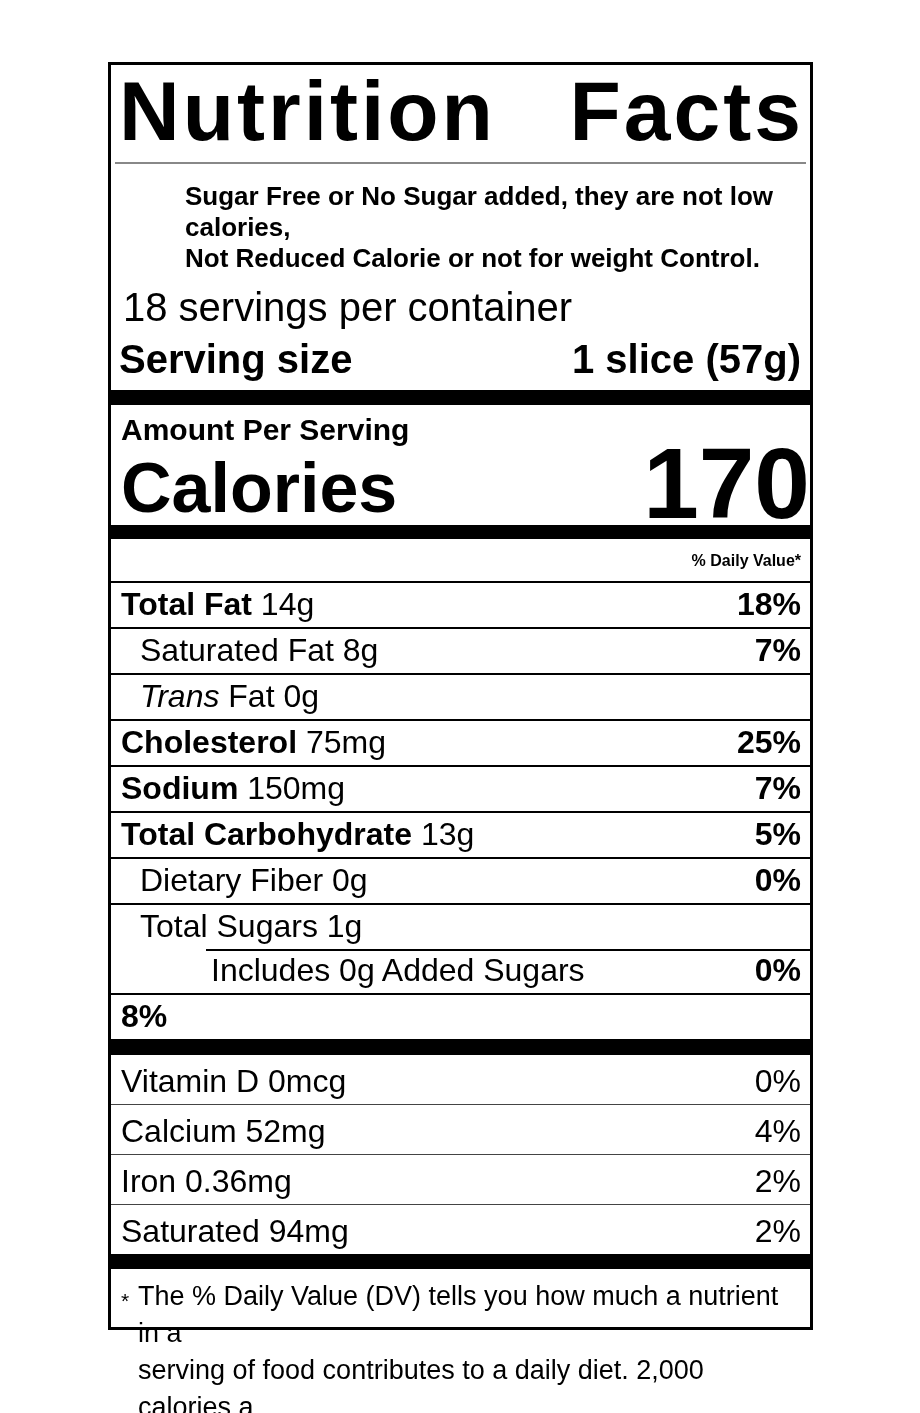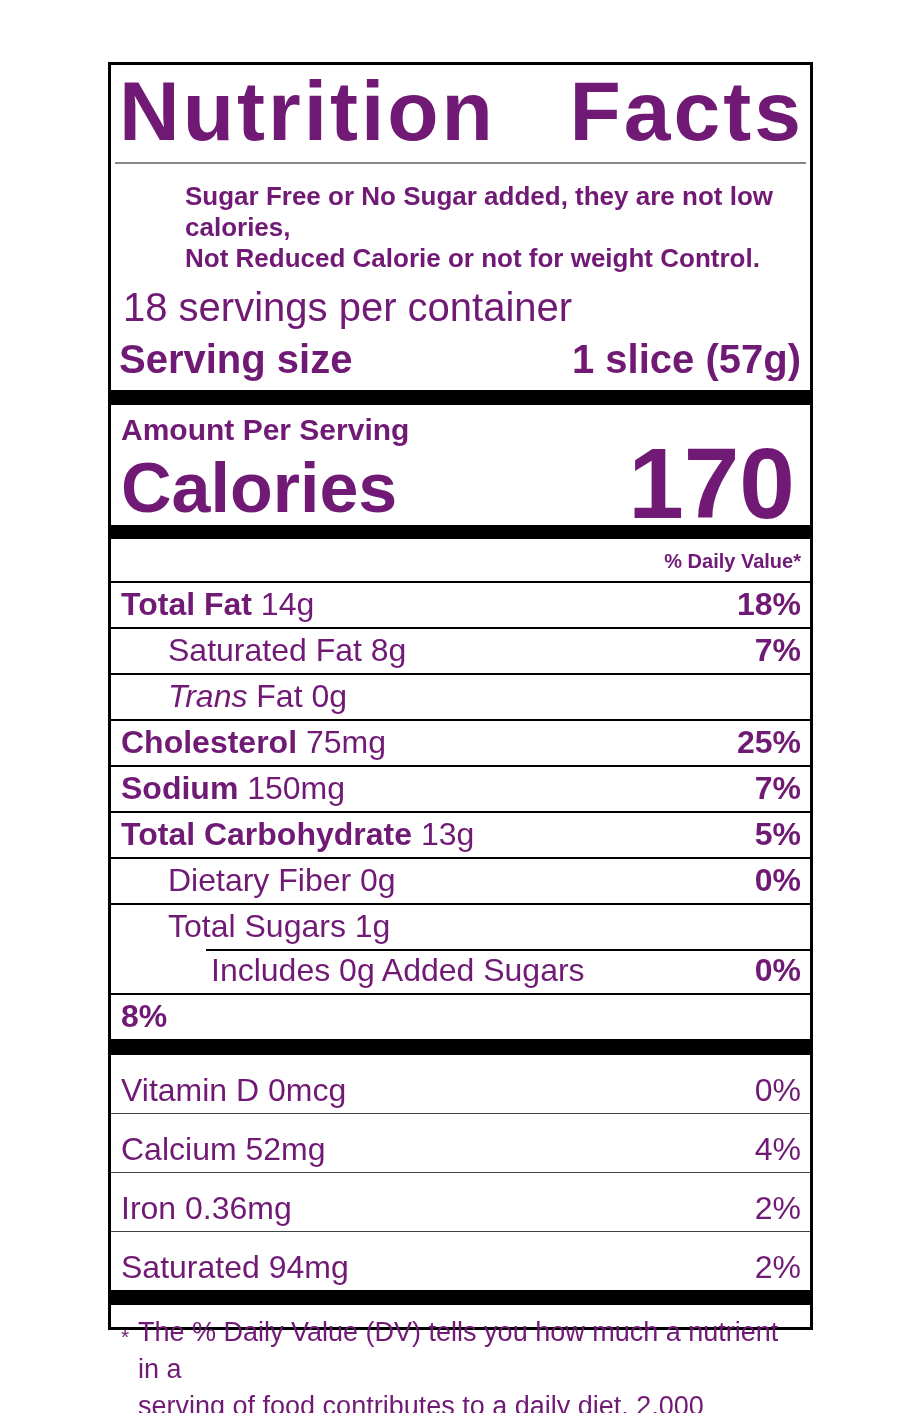--- a/index.html
+++ b/index.html
@@ -1,17 +1,17 @@
 <!DOCTYPE html>
 <html><head>
 <meta charset="utf-8">
 <style>
   html,body{margin:0;padding:0;background:#ffffff;}
   .page{position:relative;width:920px;height:1413px;background:#ffffff;
-        font-family:"Liberation Sans", sans-serif;color:#701a75;}
+        font-family:"Liberation Sans", sans-serif;color:#000000;}
   .nf-label{position:absolute;left:108px;top:62px;width:705px;height:1268px;
         border:3px solid #000;box-sizing:border-box;background:#fff;}
 
   
   .nf-title{display:flex;justify-content:space-between;align-items:flex-start;
         font-weight:bold;font-size:84px;line-height:1.0;letter-spacing:3px;
         padding:4px 6px 0 8px;height:97px;box-sizing:border-box;white-space:nowrap;}
   .gray-rule{height:0;border-top:2px solid #888;margin:0 4px;}
 
   
@@ -24,42 +24,42 @@
         font-size:40px;line-height:48px;padding:4px 9px 7px 8px;}
 
   .bar{background:#000;width:100%;}
   .bar-15{height:15px;}
   .bar-14{height:14px;}
   .bar-16{height:16px;}
 
   
   .amount-per-serving{font-weight:bold;font-size:30px;line-height:34px;padding:8px 9px 0 10px;}
   .calories-row{display:flex;justify-content:space-between;align-items:flex-end;
-        padding:0 15px 4px 10px;height:78px;box-sizing:border-box;}
+        padding:0 0 4px 10px;height:78px;box-sizing:border-box;}
   .calories-label{font-size:70px;font-weight:bold;line-height:0.95;}
   .calories-value{font-size:100px;font-weight:bold;line-height:0.76;}
 
   
-  .dv-header{text-align:right;font-weight:bold;font-size:20px;line-height:30px;
+  .dv-header{text-align:right;font-weight:bold;font-size:16px;line-height:30px;
         padding:7px 9px 5px 0;border-bottom:2px solid #000;}
 
   
   .row{display:flex;justify-content:space-between;align-items:baseline;
         font-size:32px;line-height:36px;padding:3px 9px 5px 10px;position:relative;}
   .row.sep-full{border-top:2px solid #000;}
   .row.sep-indent::before{content:"";position:absolute;left:95px;right:0;top:0;
         height:2px;background:#000;}
   .row .b{font-weight:bold;}
   .row .i{font-style:italic;}
   .row .dv{font-weight:bold;}
-  .indent1{padding-left:57px;}
+  .indent1{padding-left:29px;}
   .indent2{padding-left:100px;}
 
   .vrow{display:flex;justify-content:space-between;align-items:baseline;
-        font-size:32px;line-height:36px;padding:17px 9px 5px 10px;gap:44px;}
+        font-size:32px;line-height:36px;padding:8px 9px 5px 10px;gap:44px;}
   .vrow.sep-full{border-top:1.5px solid #444;}
 
   
   .footnote{display:flex;font-size:27px;line-height:37px;padding:9px 12px 0 10px;}
   .fn-star{font-size:21px;padding-top:4px;width:17px;flex:none;}
 </style>
 </head>
 <body>
 
 <div class="page">

